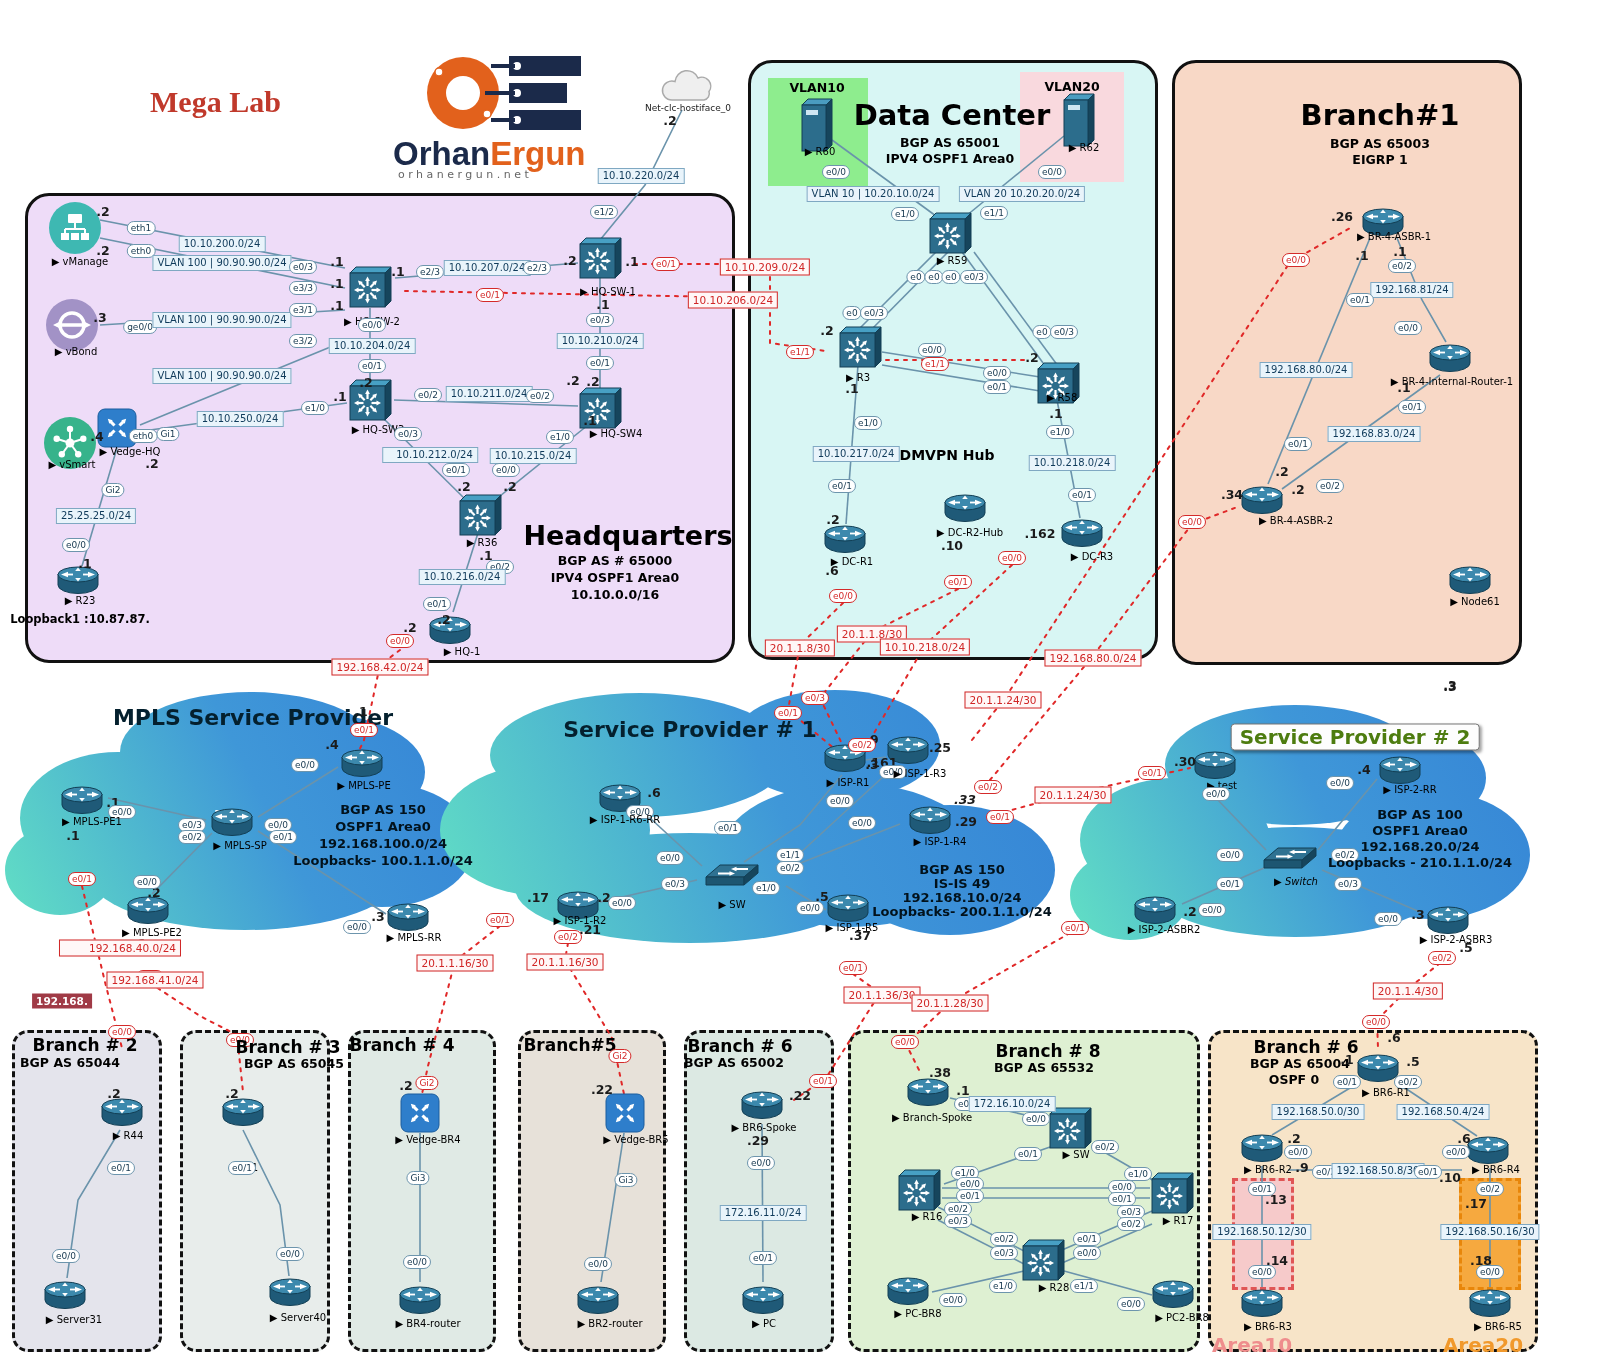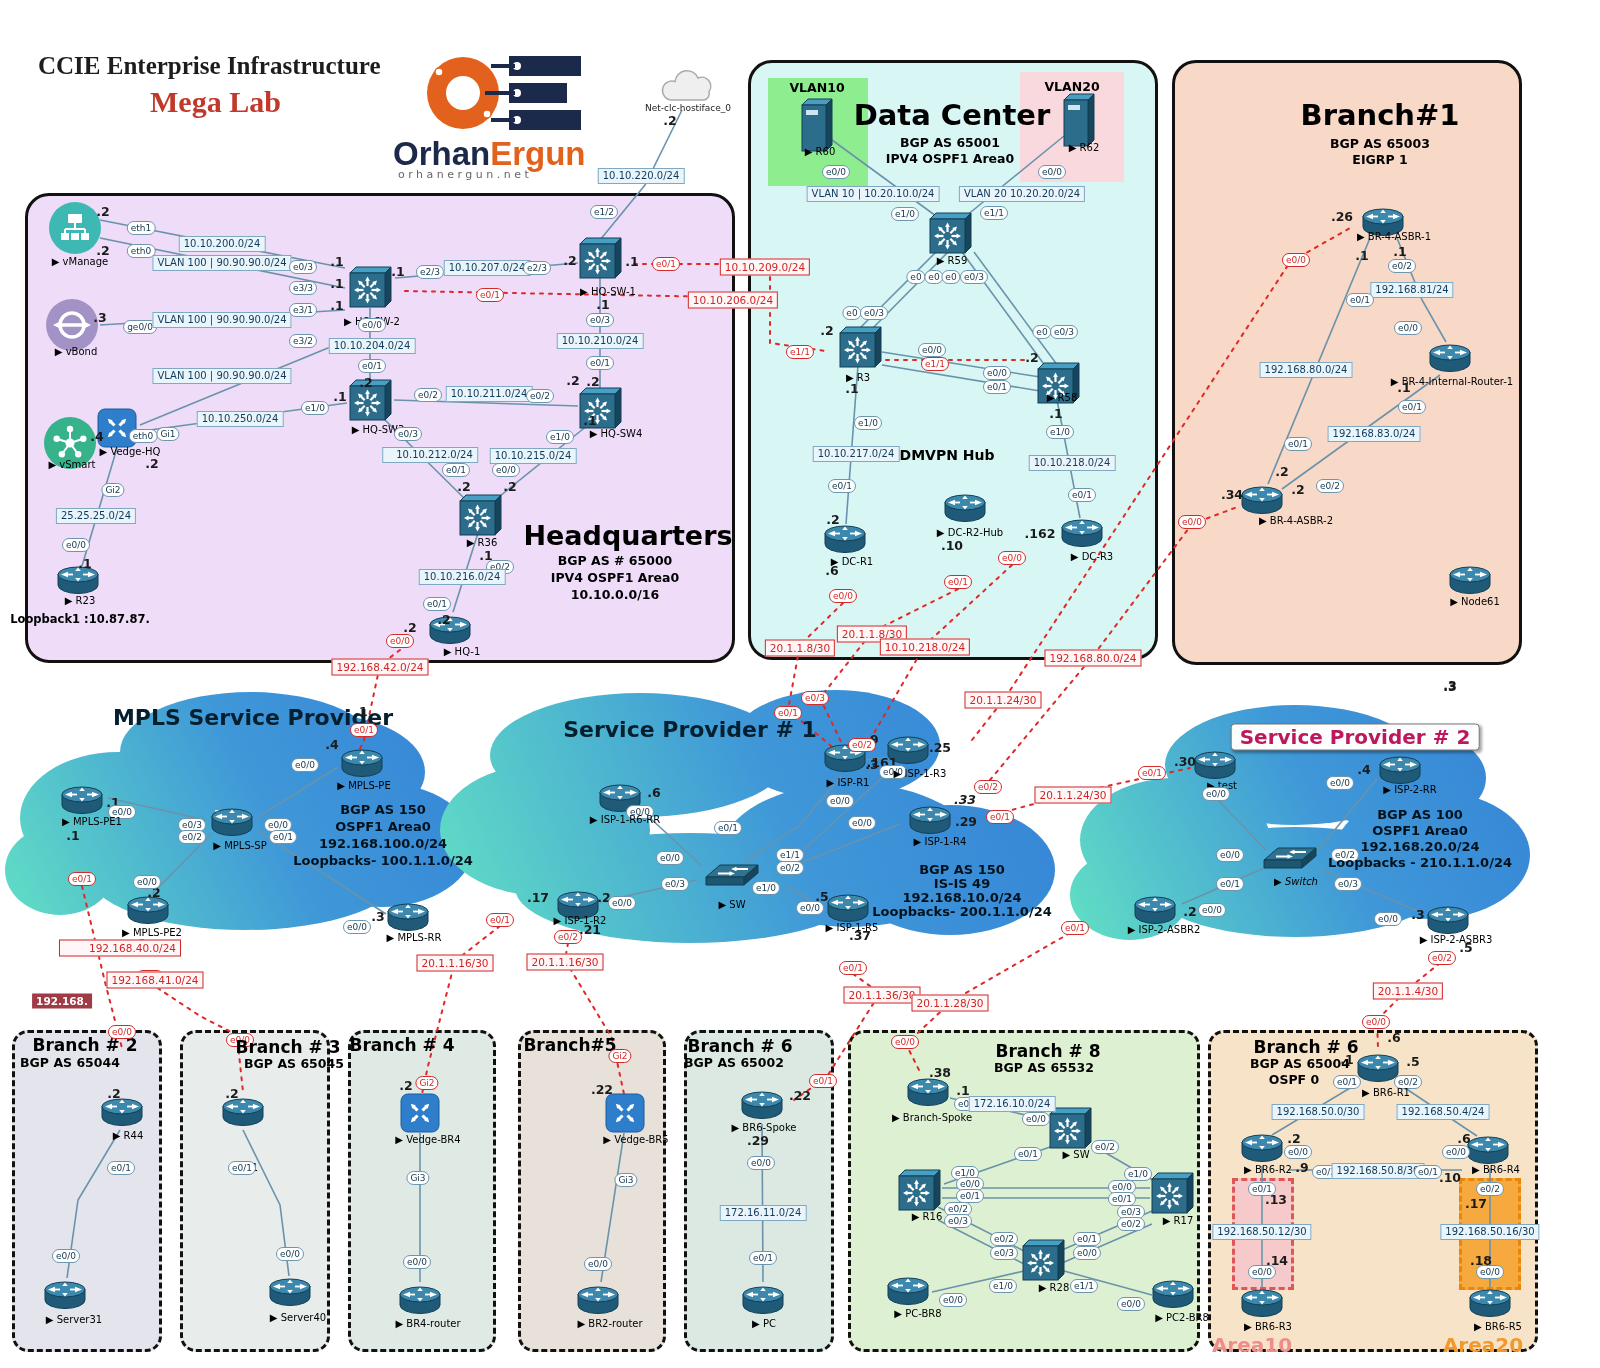--- a/index.html
+++ b/index.html
@@ -18,40 +18,39 @@
   .red{font-size:10.5px;color:#d02525;background:#fff7f7;border:1px solid #d02525;padding:0 4px;line-height:15px;}
   .redfill{font-size:10.5px;font-weight:bold;color:#fff;background:#a03a46;padding:0 4px;line-height:15px;}
   .num{font-size:12.5px;font-weight:bold;color:#1b1b1b;}
   .name{font-size:10px;color:#000;}
   .loop{font-size:11.5px;font-weight:bold;color:#000;}
   .cname{font-size:9px;color:#222;}
   .t-hq{font-size:27px;font-weight:bold;color:#000;}
   .t-dc{font-size:29px;font-weight:bold;color:#000;}
   .t-b1{font-size:29px;font-weight:bold;color:#000;}
   .t-cloud{font-size:22px;font-weight:bold;color:#04202e;}
-  .t-cloudbox{font-size:20px;font-weight:bold;color:#be185d;background:#fdfdfd;border:1px solid #777;border-radius:4px;padding:1px 8px;box-shadow:2px 2px 3px rgba(0,0,0,.35);}
+  .t-cloudbox{font-size:20px;font-weight:bold;color:#4d7c0f;background:#fdfdfd;border:1px solid #777;border-radius:4px;padding:1px 8px;box-shadow:2px 2px 3px rgba(0,0,0,.35);}
   .t-br{font-size:17px;font-weight:bold;color:#000;}
   .sub{font-size:12.5px;font-weight:bold;color:#000;}
   .info{font-size:13px;font-weight:bold;color:#02121c;}
   .dmvpn{font-size:14px;font-weight:bold;color:#000;}
   .a10{font-size:20px;font-weight:bold;color:#ef8d8d;}
   .a20{font-size:20px;font-weight:bold;color:#f1992c;}
   
   .hdr-title{position:absolute;left:38px;top:52px;font-family:"Liberation Serif",serif;font-size:25px;font-weight:bold;color:#1d1d1d;z-index:6;}
   .hdr-mega{position:absolute;left:150px;top:85px;font-family:"Liberation Serif",serif;font-size:30px;font-weight:bold;color:#c0392b;z-index:6;}
   .brand{position:absolute;left:393px;top:135px;z-index:6;font-size:33px;font-weight:bold;font-family:"Liberation Sans",sans-serif;}
   .brand .b1{color:#1b2a4a;} .brand .b2{color:#e2611c;}
   .brand-site{position:absolute;left:398px;top:168px;z-index:6;font-size:11px;letter-spacing:3.5px;color:#666;}
   .logo{position:absolute;left:425px;top:52px;z-index:6;}
 </style>
 </head>
 <body>
 
 <div id="canvas">
-  <div class="hdr-title">CCIE Enterprise Infrastructure</div>
   <div class="hdr-mega">Mega Lab</div>
   <div class="logo">
     <svg width="160" height="82" viewBox="0 0 160 82">
       <circle cx="38" cy="41" r="36" fill="#e2611c"></circle>
       <circle cx="38" cy="41" r="17" fill="#fff"></circle>
       <circle cx="14" cy="20" r="4" fill="#fff" stroke="#e2611c" stroke-width="1.5"></circle>
       <circle cx="62" cy="62" r="4" fill="#fff" stroke="#e2611c" stroke-width="1.5"></circle>
       <rect x="84" y="4" width="72" height="20" fill="#1b2a4a"></rect>
       <rect x="84" y="31" width="58" height="20" fill="#1b2a4a"></rect>
       <rect x="84" y="58" width="72" height="20" fill="#1b2a4a"></rect>

